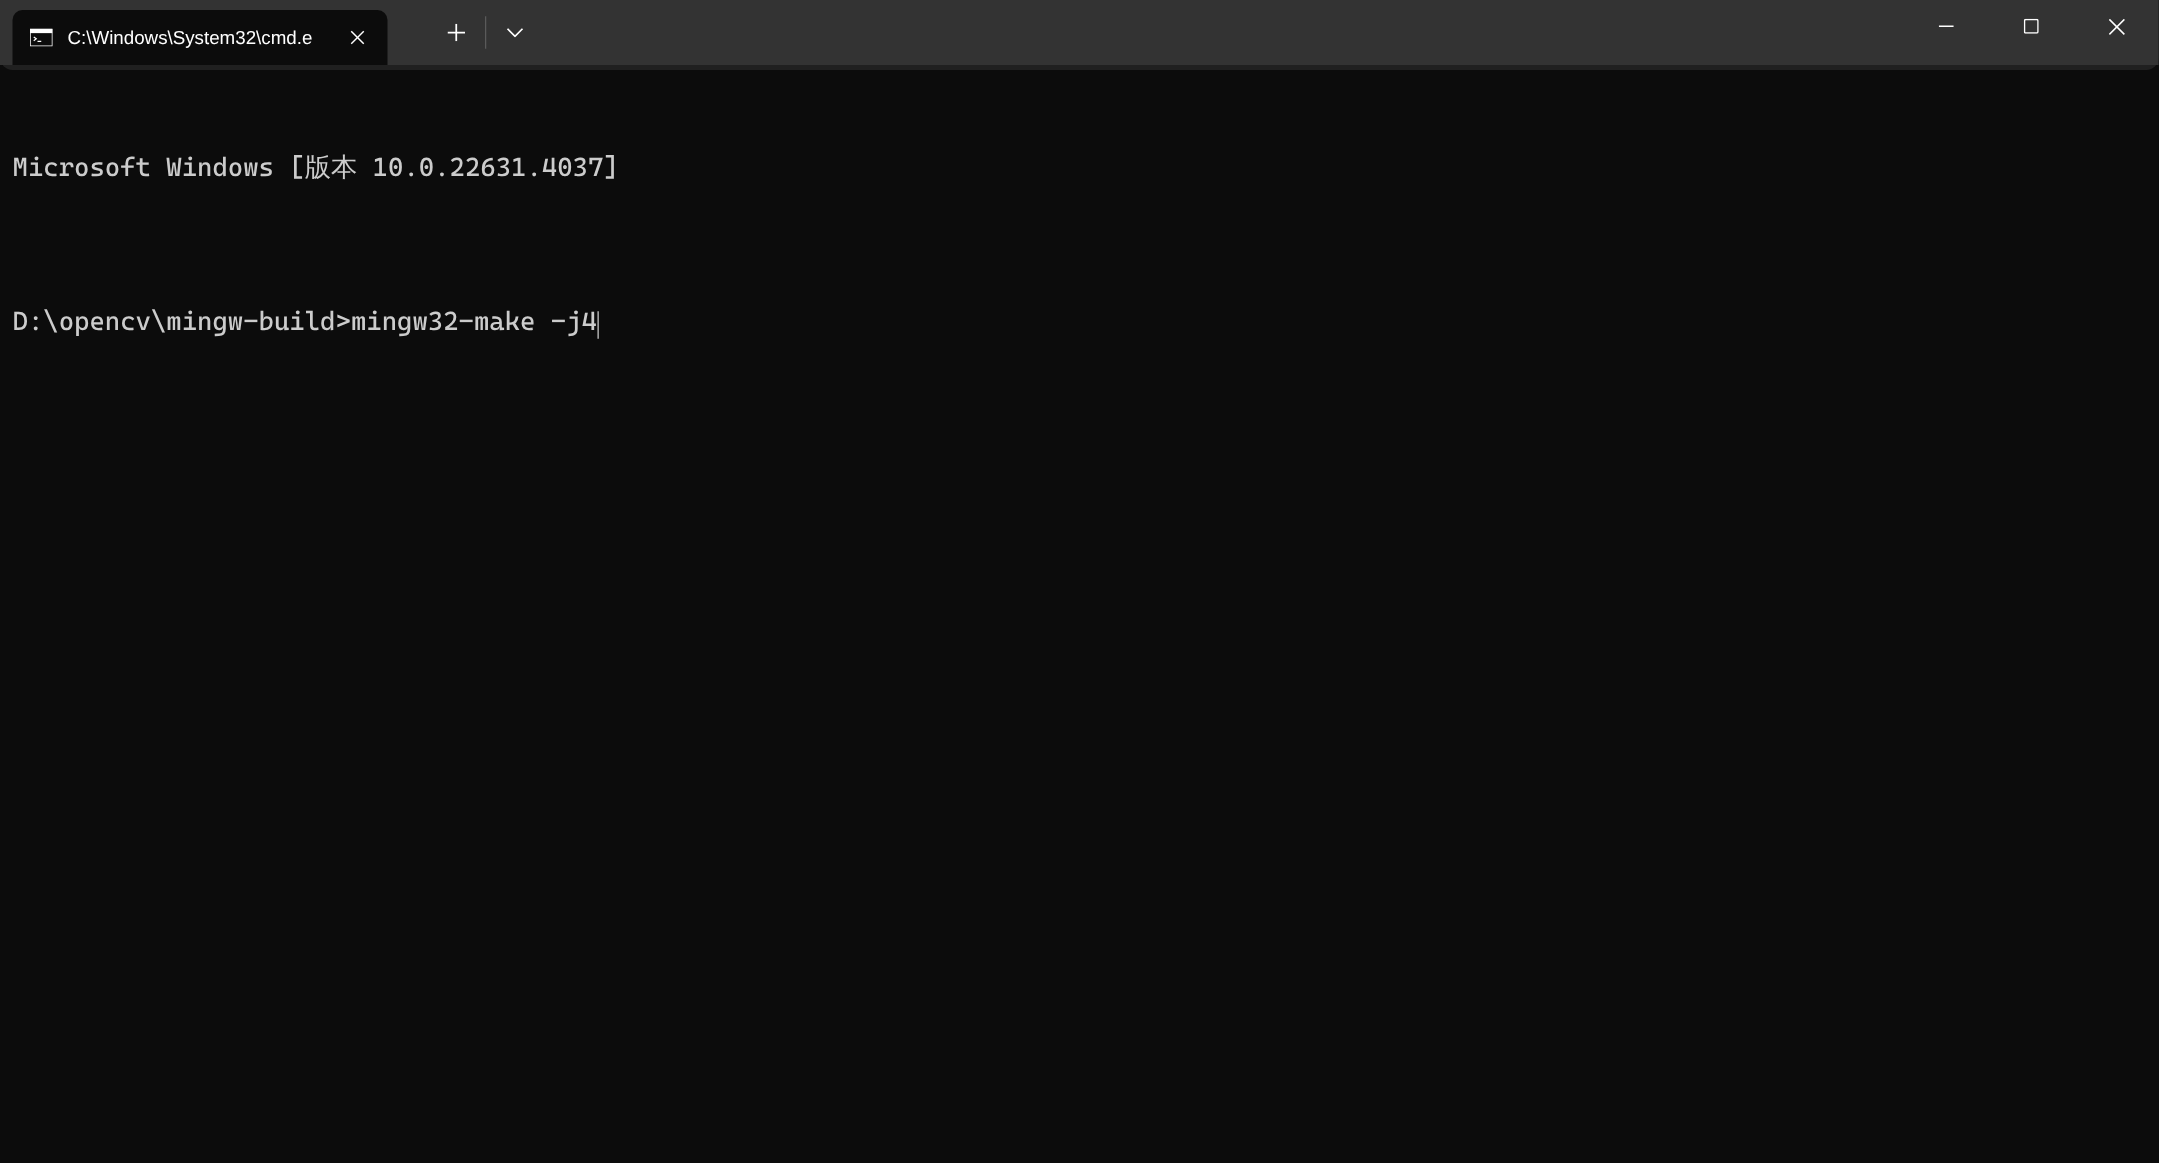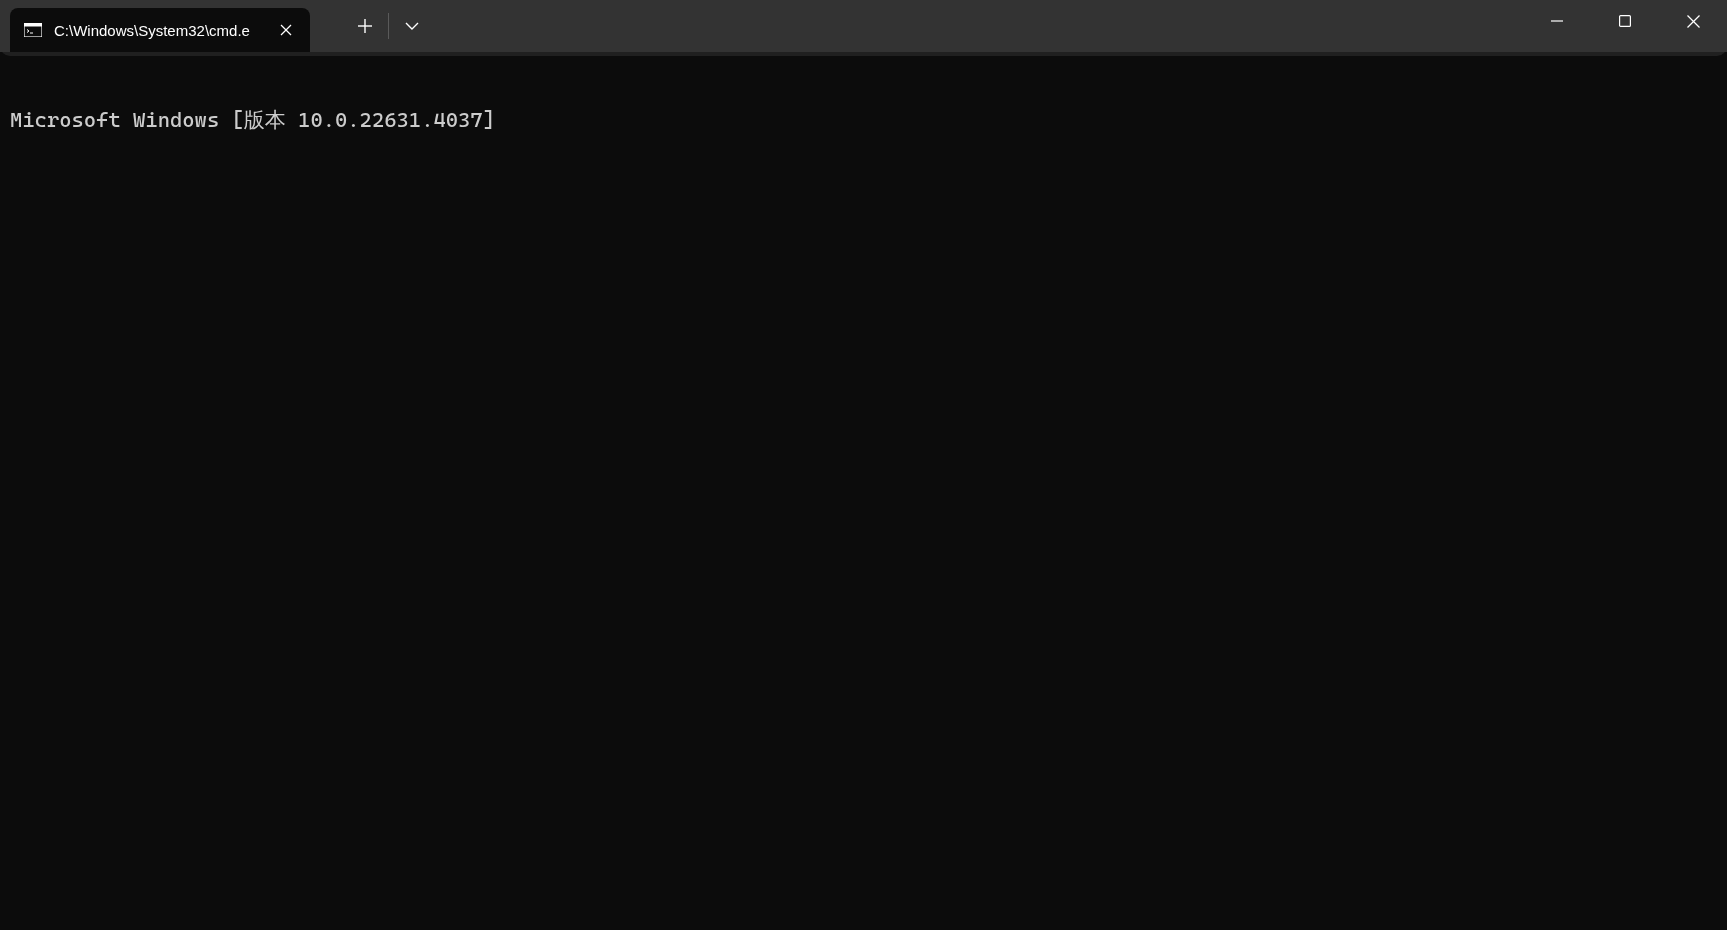--- a/index.html
+++ b/index.html
@@ -101,21 +101,21 @@
     justify-content: center;
     color: #ffffff;
     cursor: pointer;
   }
   .terminal {
     background: #0c0c0c;
     color: #cccccc;
     font-family: Consolas, "Cascadia Mono", monospace;
     font-size: 21px;
     line-height: 1.18;
-    padding: 2px 10px;
+    padding: 16px 10px;
     white-space: pre;
     letter-spacing: 0px;
     height: calc(930px - 56px);
     position: relative;
   }
   .term-line {
     white-space: pre;
   }
   .cursor {
     display: inline-block;
@@ -186,13 +186,14 @@
         </svg>
       </div>
     </div>
 
   </div>
 </div>
 
 <div class="terminal">
   <div class="term-line">Microsoft Windows [版本 10.0.22631.4037]</div>
   <div class="term-line"></div>
+  <div class="term-line"><span>D:\opencv\mingw-build&gt;</span><span>mingw32-make -j4</span><span class="cursor"></span></div>
 </div>
 
 </body></html>

